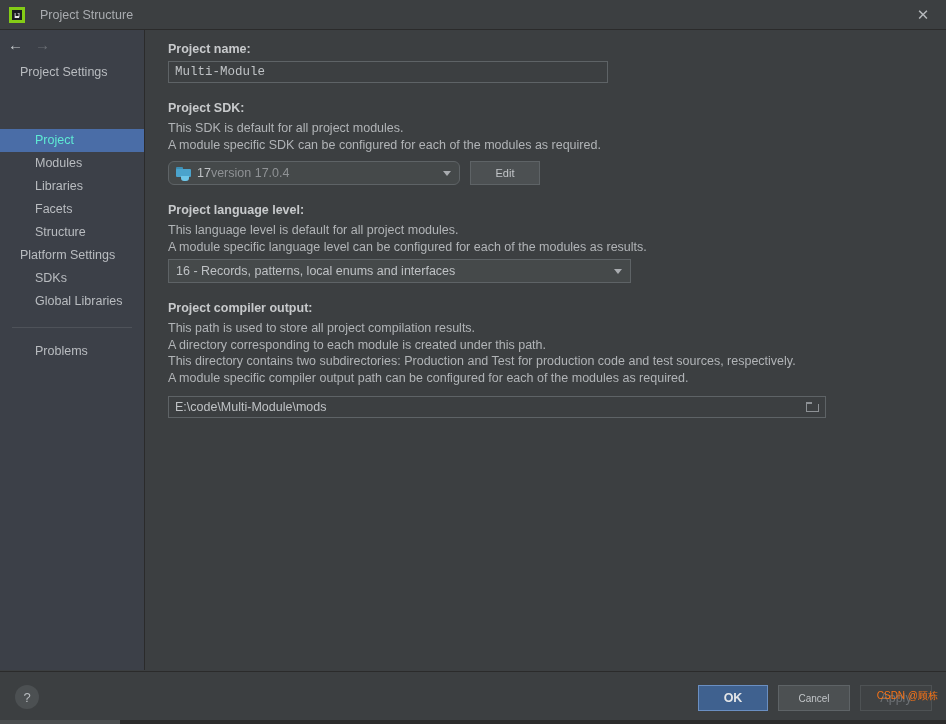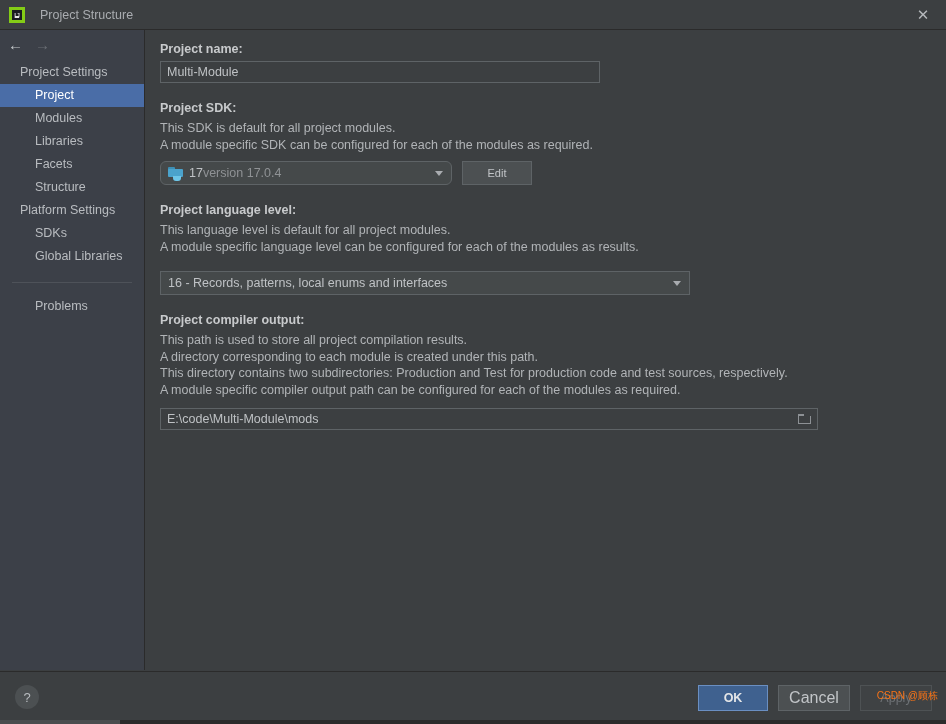--- a/index.html
+++ b/index.html
@@ -110,38 +110,39 @@
     height: 23px;
     line-height: 23px;
     padding-left: 35px;
     font-size: 12.5px;
     color: #b9bcc0;
     white-space: nowrap;
     cursor: default;
   }
   .nav-item.selected {
     background: #4a6da7;
-    color: #ffffff;
+    color: #5eead4;
+    margin-top: 45px;
   }
   .nav-sep {
     height: 1px;
     background: #4e5259;
     margin: 14px 12px 12px 12px;
   }
 
   
   .content {
     position: absolute;
     left: 146px; top: 30px;
     width: 800px; height: 640px;
     background: #3c3f41;
     padding: 12px 0 0 0;
     overflow: hidden;
   }
-  .section { padding: 0 16px 0 14px; }
+  .section { padding: 0 16px 0 22px; }
 
   .label-bold {
     font-size: 12.5px;
     font-weight: bold;
     color: #c8cacc;
     margin-bottom: 5px;
   }
   .desc {
     font-size: 12.5px;
     color: #b1b4b7;
@@ -155,39 +156,40 @@
   .textfield {
     height: 22px;
     background: #3c3f41;
     border: 1px solid #5e6366;
     display: flex;
     align-items: center;
     padding: 0 6px;
     font-size: 12.5px;
     color: #bfc2c5;
     cursor: text;
+    font-family: Liberation Mono, monospace;
   }
   .textfield.name { width: 440px; margin-top: 2px; }
 
   .row { display: flex; align-items: center; gap: 10px; margin-top: 8px; }
 
   .combo {
     height: 24px;
     background: #45494a;
     border: 1px solid #5e6366;
     display: flex;
     align-items: center;
     padding: 0 4px 0 7px;
     font-size: 12.5px;
     color: #bfc2c5;
     cursor: default;
     position: relative;
   }
   .combo.sdk { width: 292px; border-radius: 6px; }
-  .combo.lang { width: 530px; margin-top: 16px; }
+  .combo.lang { width: 463px; margin-top: 4px; }
 
   .sdk-icon {
     width: 15px; height: 13px;
     position: relative;
     margin-right: 6px;
     flex: 0 0 auto;
   }
   .sdk-icon .fold-back {
     position: absolute; left: 0; top: 0;
     width: 7px; height: 3px;
@@ -306,21 +308,21 @@
     font-size: 12.5px;
     font-weight: bold;
     display: flex; align-items: center; justify-content: center;
     cursor: default;
   }
   .btn-cancel {
     width: 72px; height: 26px;
     background: #4c5052;
     border: 1px solid #5e6366;
     color: #c2c5c8;
-    font-size: 16px;
+    font-size: 10px;
     display: flex; align-items: center; justify-content: center;
     cursor: default;
   }
   .btn-apply {
     width: 72px; height: 26px;
     background: #3f4244;
     border: 1px solid #4e5254;
     color: #6e7276;
     font-size: 12.5px;
     display: flex; align-items: center; justify-content: center;

